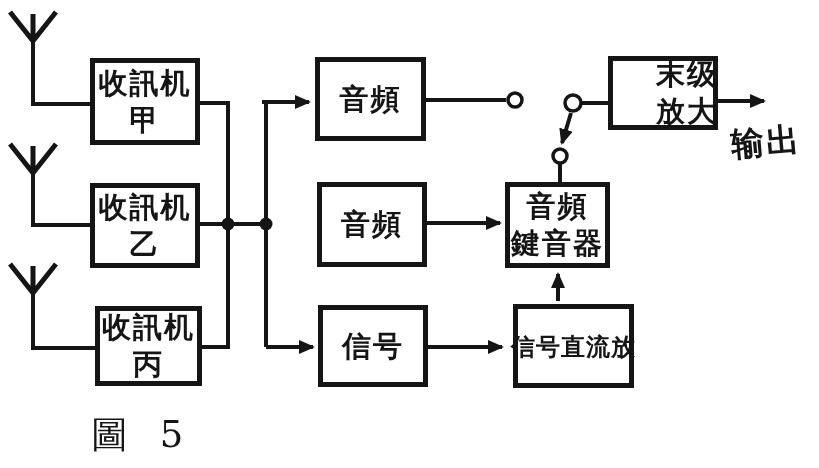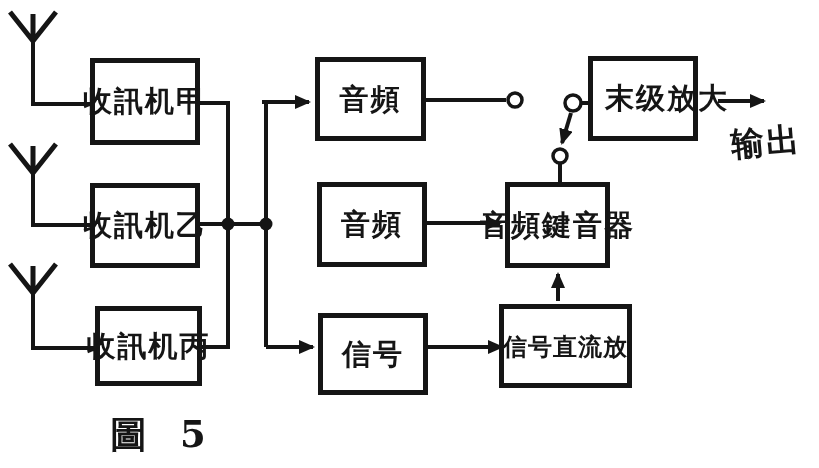--- a/index.html
+++ b/index.html
@@ -17,21 +17,21 @@
   }
   #wiring {
     position: absolute; left: 0; top: 0;
     width: 819px; height: 468px;
   }
   .block {
     position: absolute;
     border: 5px solid #151515;
     background: #ffffff;
     display: flex;
-    flex-direction: row;
+    flex-direction: column;
     align-items: center;
     justify-content: center;
     text-align: center;
     font-weight: bold;
     font-size: 29px;
     line-height: 37px;
     letter-spacing: 2px;
     box-sizing: border-box;
   }
   .block.small-text {
@@ -39,40 +39,40 @@
     line-height: 33px;
     letter-spacing: 1px;
   }
   .blk-line { display: block; white-space: nowrap; }
 
   #b-receiver-a { left: 90px;  top: 58px;  width: 110px; height: 87px; }
   #b-receiver-b { left: 90px;  top: 183px; width: 110px; height: 85px; }
   #b-receiver-c { left: 95px;  top: 306px; width: 107px; height: 80px; }
   #b-af-amp     { left: 315px; top: 57px;  width: 111px; height: 84px; }
   #b-af-osc     { left: 317px; top: 182px; width: 110px; height: 85px; }
-  #b-rectifier  { left: 318px; top: 305px; width: 110px; height: 82px; margin-top: 8px; }
+  #b-rectifier  { left: 318px; top: 305px; width: 110px; height: 82px; }
   #b-keyer      { left: 505px; top: 182px; width: 105px; height: 86px; }
-  #b-dc-amp     { left: 499px; top: 304px; width: 133px; height: 84px; }
-  #b-final-amp  { left: 588px; top: 56px;  width: 110px; height: 85px; padding-left: 48px; }
+  #b-dc-amp     { left: 513px; top: 304px; width: 121px; height: 84px; }
+  #b-final-amp  { left: 608px; top: 56px;  width: 110px; height: 74px; padding-left: 48px; }
 
   #output-label {
     position: absolute;
     left: 731px; top: 120px;
     font-size: 33px;
     font-weight: bold;
     transform: rotate(-5deg);
     letter-spacing: 2px;
     white-space: nowrap;
   }
   #caption {
     position: absolute;
-    left: 110px; top: 410px;
+    left: 91px; top: 410px;
     display: flex;
     align-items: baseline;
-    font-weight: bold;
+    font-weight: normal;
     font-size: 37px;
     white-space: nowrap;
   }
   #caption .cap-label { letter-spacing: 10px; margin-right: 32px; }
   #caption .cap-title { letter-spacing: 3px; }
 </style>
 </head>
 <body>
 
 <div id="canvas">

